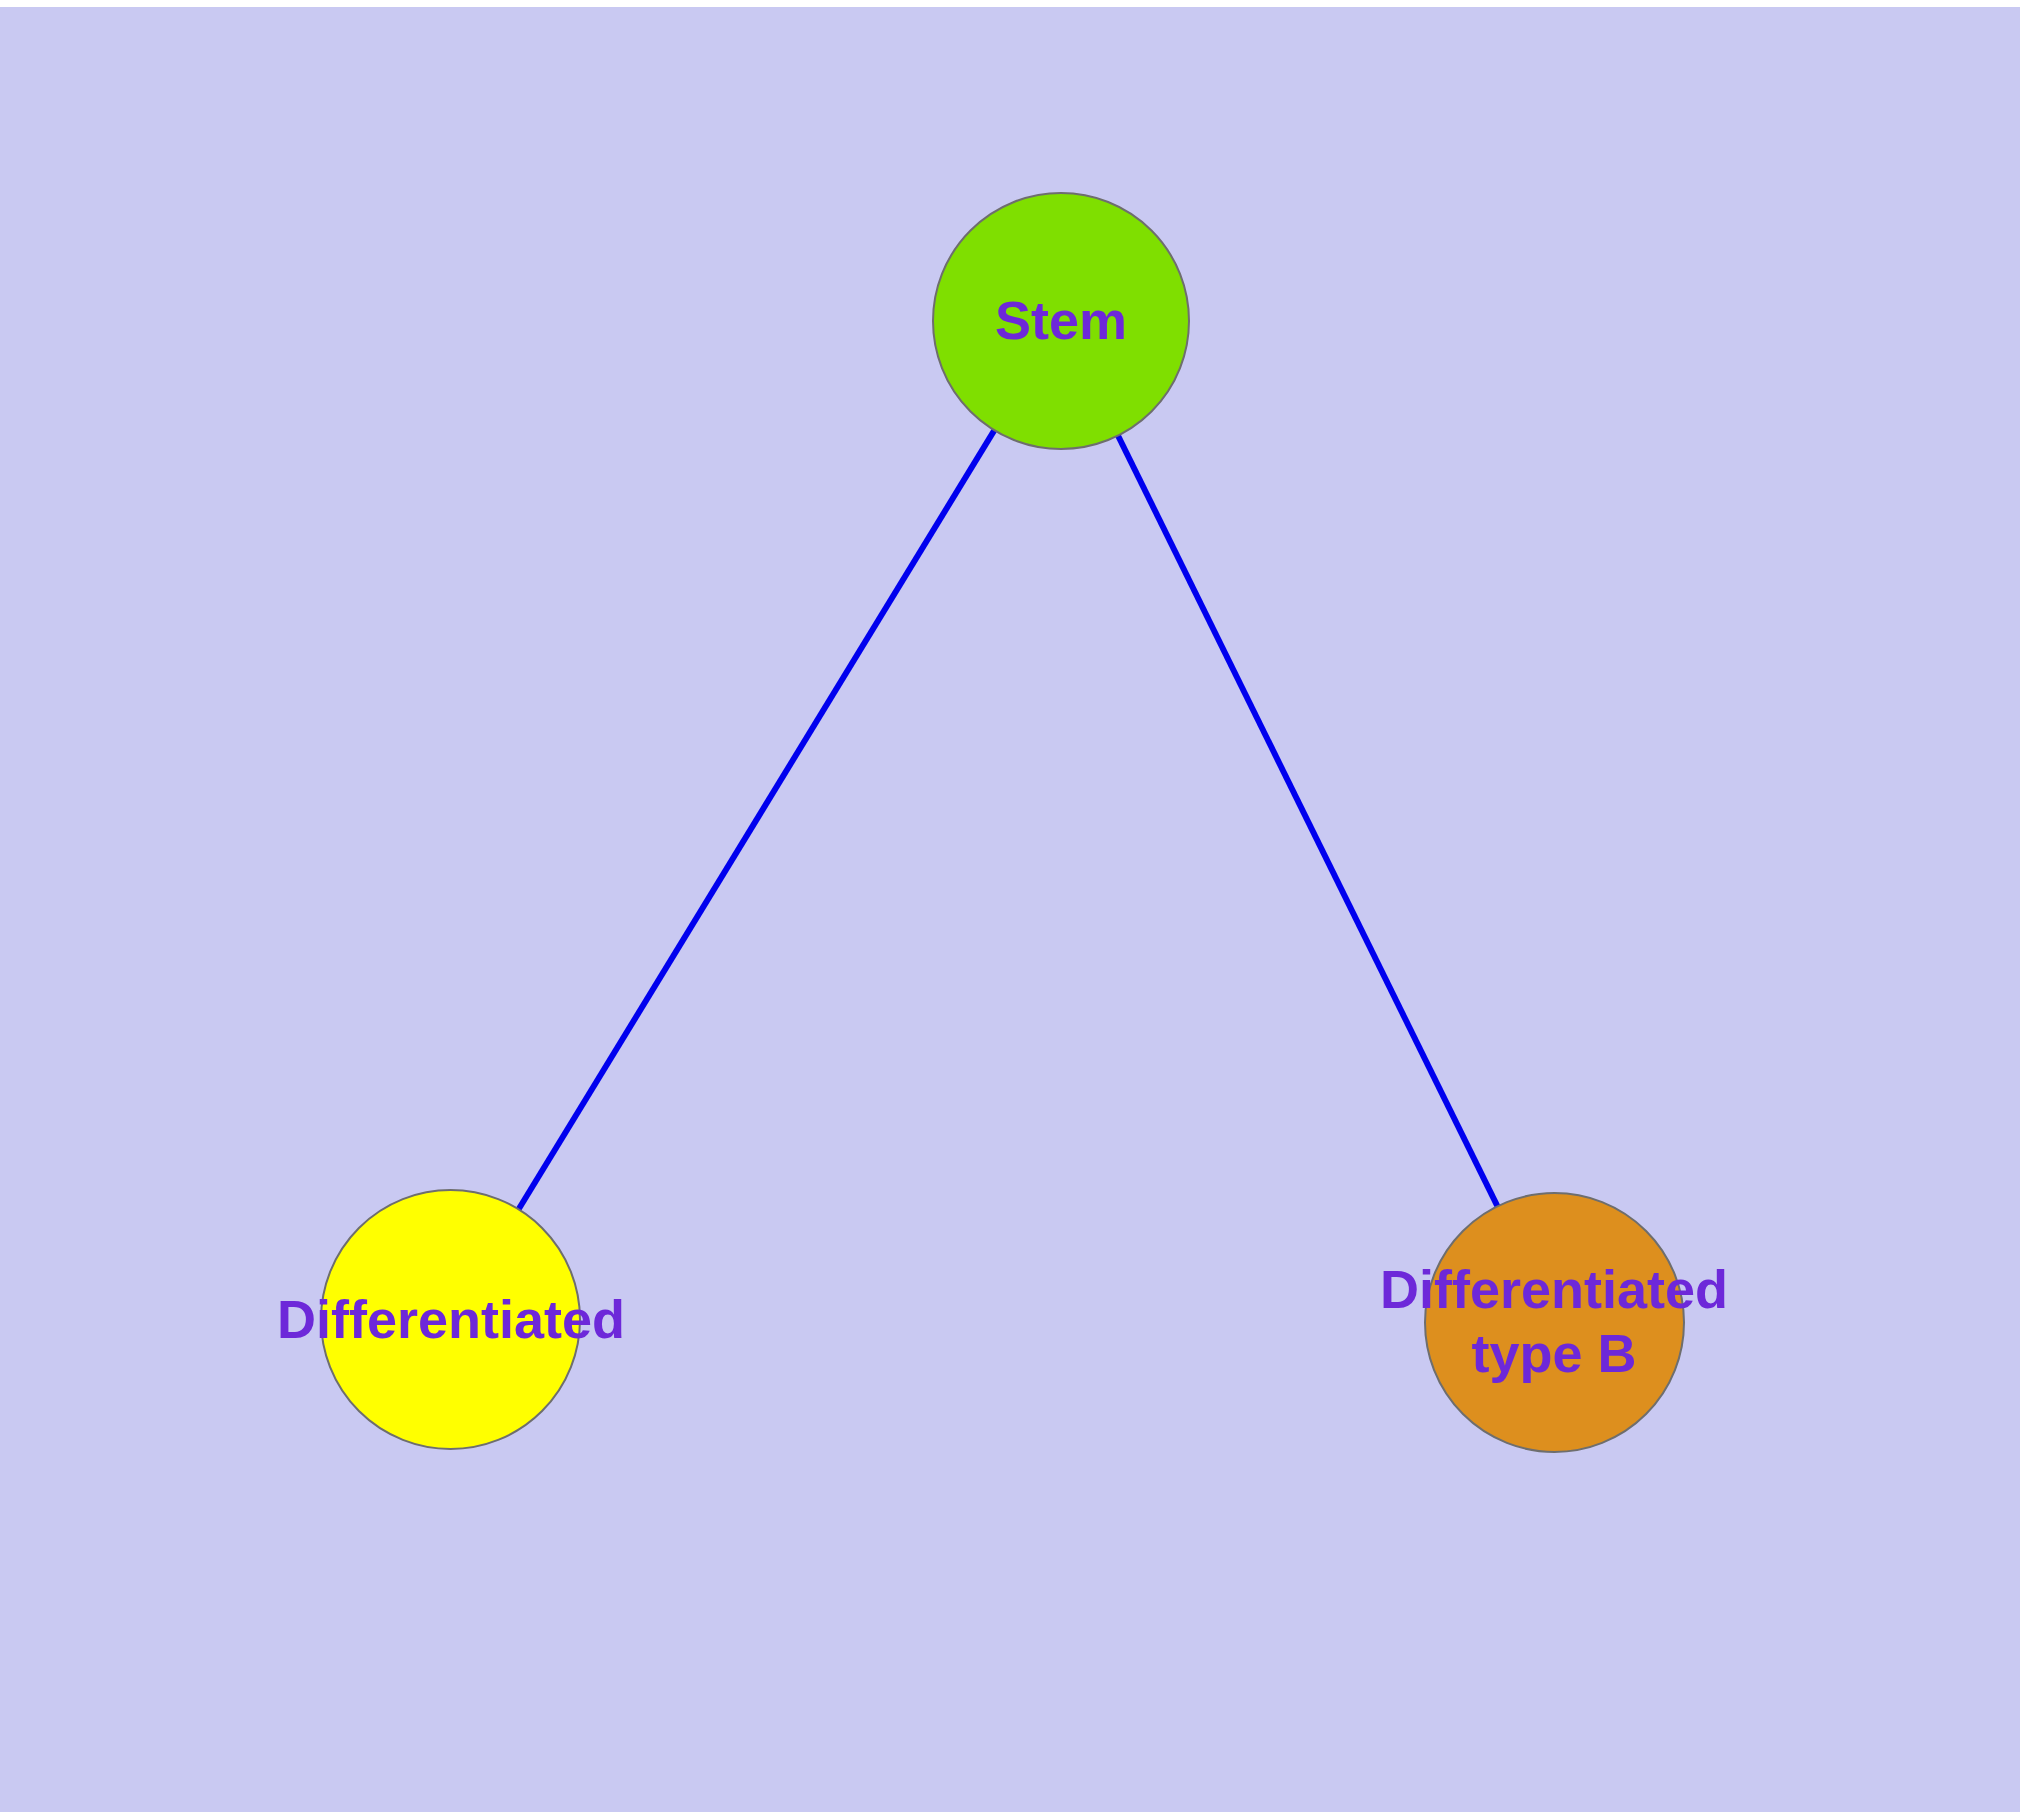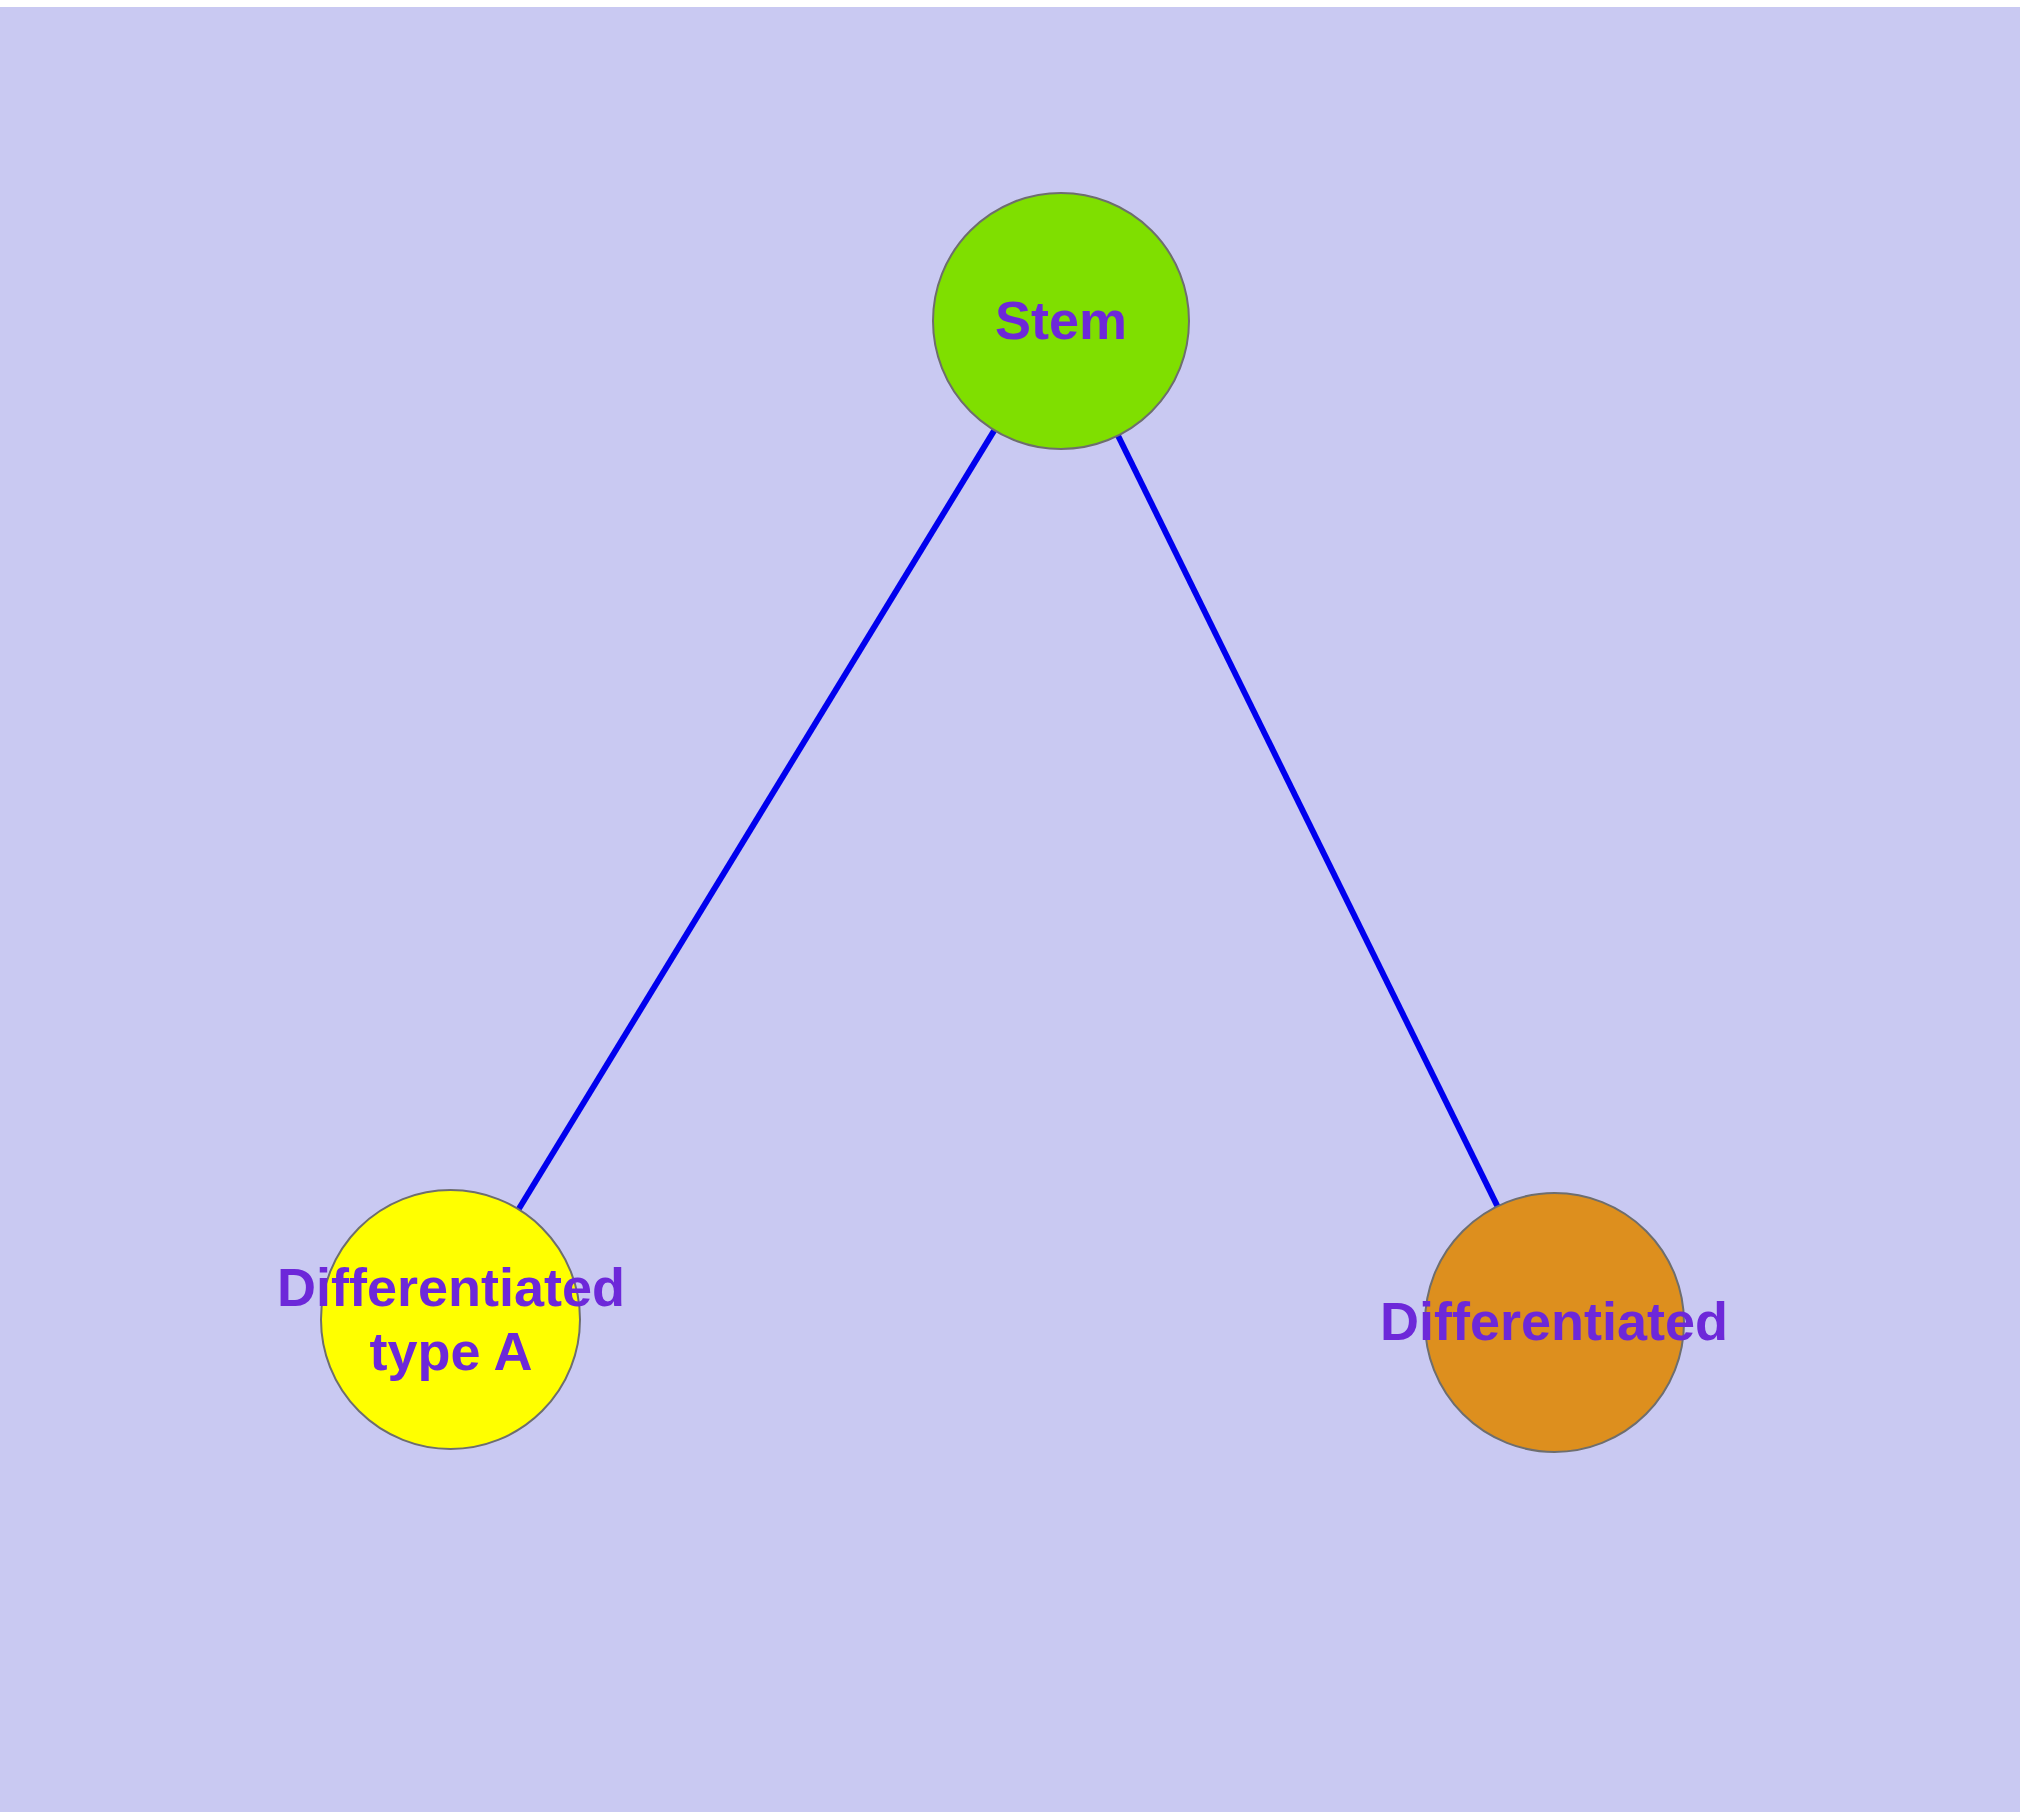--- a/index.html
+++ b/index.html
@@ -60,21 +60,21 @@
         <line x1="1252" y1="370" x2="1834" y2="1552" stroke="#0000ee" stroke-width="7"></line>
       </svg>
 
   <div class="node" style="left: 932px; top: 185px; width: 258px; height: 258px; background: rgb(127, 223, 0); border-color: rgb(110, 110, 110);"></div>
       <div class="node-label" style="left: 1061px; top: 314px;">
         <div>Stem</div>
       </div>
       <div class="node" style="left: 320px; top: 1182px; width: 261px; height: 261px; background: rgb(255, 255, 0); border-color: rgb(110, 110, 110);"></div>
       <div class="node-label" style="left: 451px; top: 1313px;">
         <div>Differentiated</div>
-        <div>type A</div>
       </div>
       <div class="node" style="left: 1424px; top: 1185px; width: 261px; height: 261px; background: rgb(221, 143, 30); border-color: rgb(110, 110, 110);"></div>
       <div class="node-label" style="left: 1554px; top: 1315px;">
         <div>Differentiated</div>
+        <div>type B</div>
       </div>
     </div>
 </div>
 
 
 </body></html>

